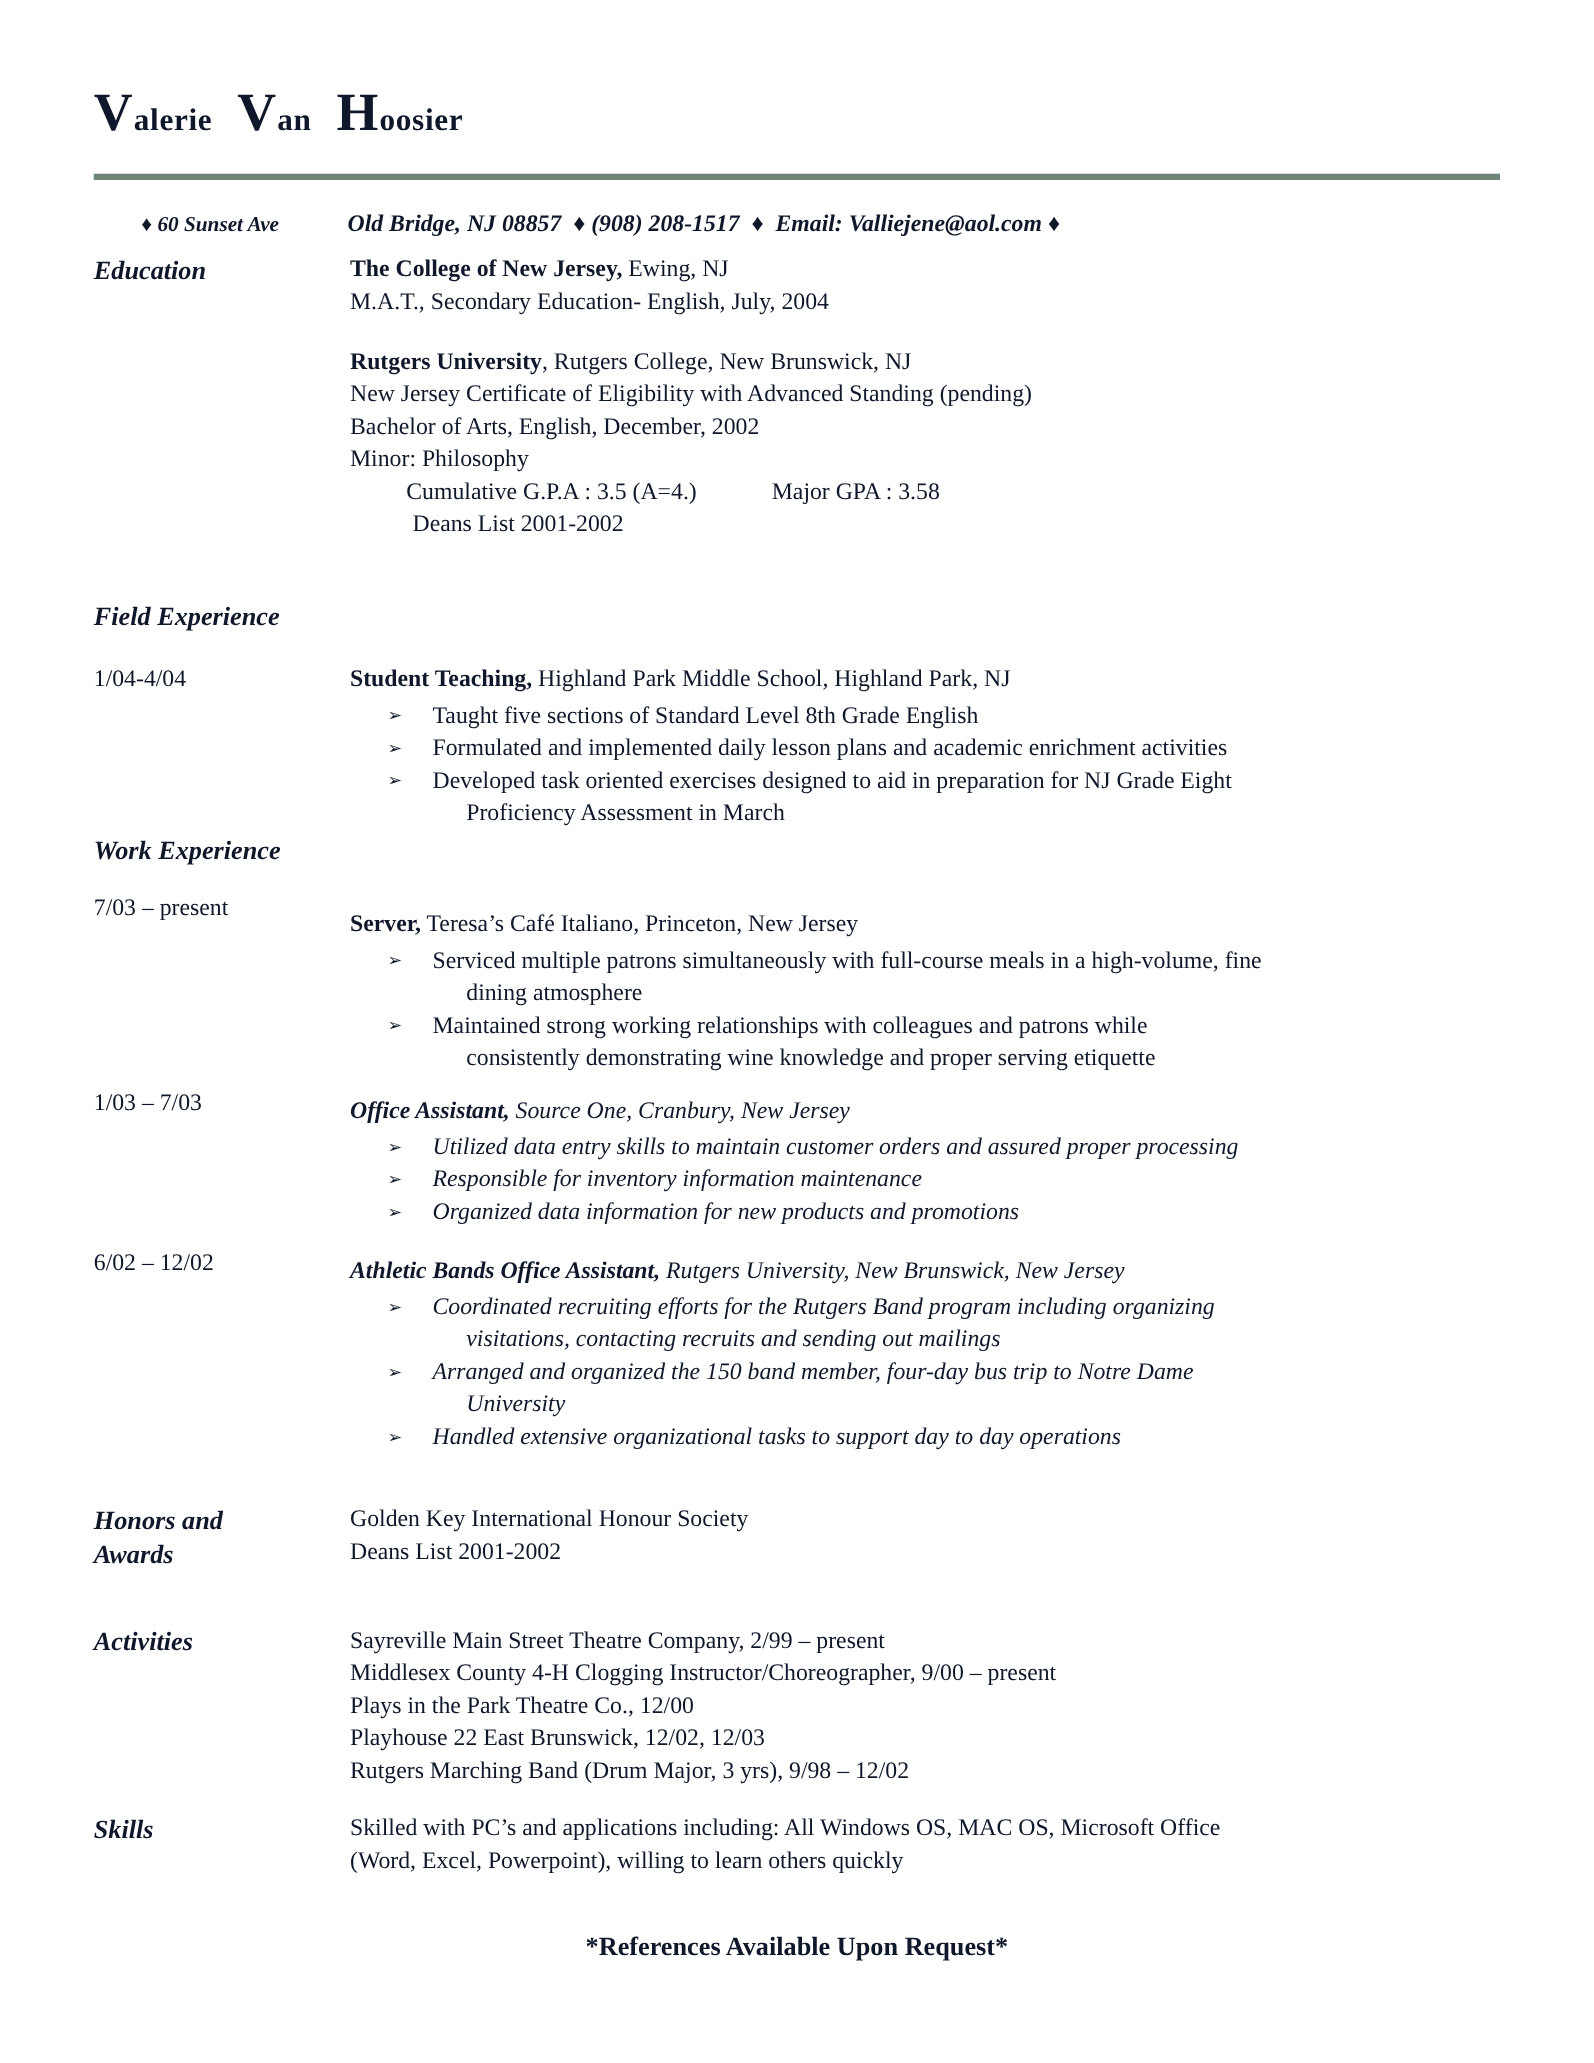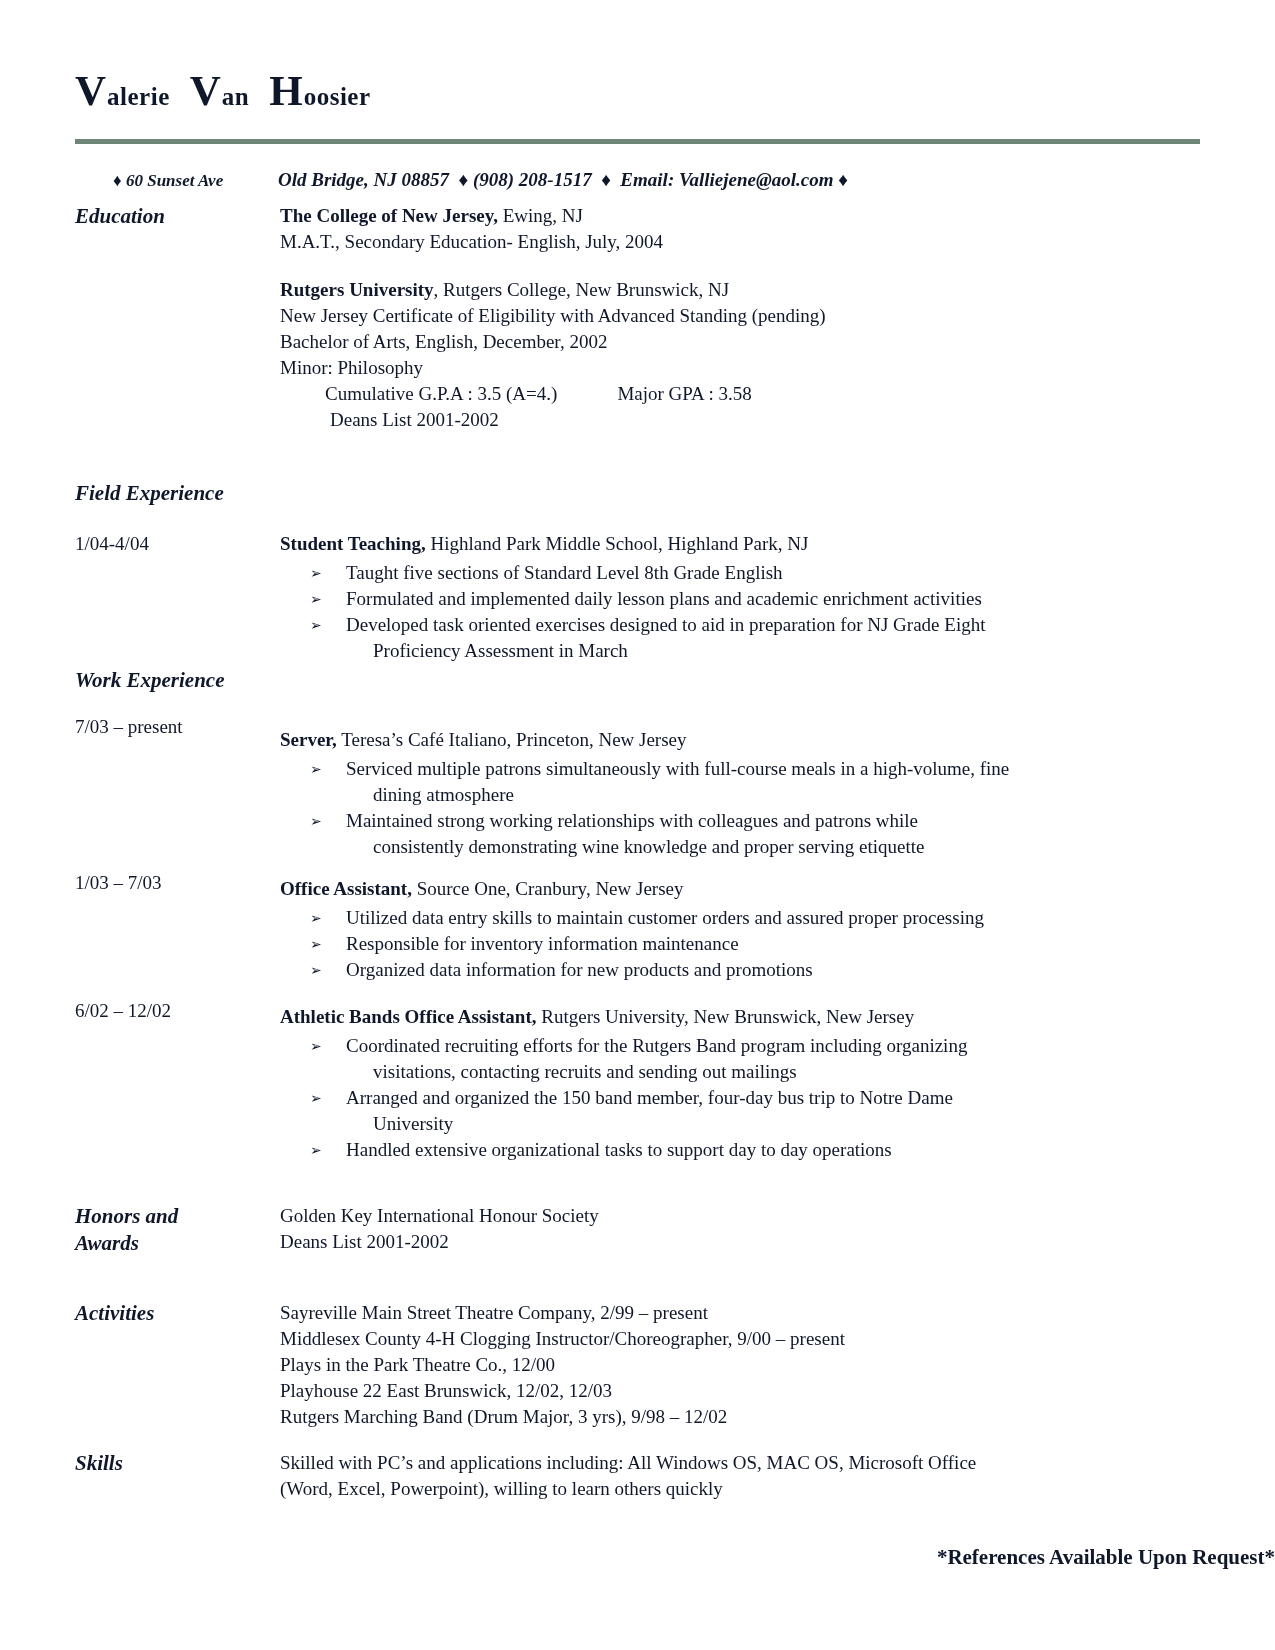--- a/index.html
+++ b/index.html
@@ -39,34 +39,34 @@
   .bodyline { font-size: 19px; line-height: 26px; margin: 0; white-space: pre-line; }
   .gap-top { margin-top: 22px; }
   .gpa { padding-left: 45px; }
   .gpa .gpa-major { margin-left: 60px; }
   .deans { padding-left: 50px; }
 
   .date { font-size: 19px; line-height: 26px; }
   .job-title { font-size: 19px; line-height: 26px; margin: 0; }
   .job-title b { font-weight: bold; }
   .pt13 { padding-top: 13px; }
-  .pt6 { padding-top: 6px; }
+  .pt6 { padding-top: 6px; font-style: italic; }
 
   ul.bullets { list-style: none; margin: 3px 0 0 0; padding: 0 0 0 30px; }
   ul.bullets li { display: flex; align-items: flex-start; font-size: 19px; line-height: 26px; }
   .li-glyph {
     flex: 0 0 36px; width: 36px;
     font-family: "DejaVu Sans", sans-serif;
     font-size: 14px; line-height: 26px;
   }
   .li-text { white-space: pre-line; padding-left: 27px; text-indent: -27px; }
 
   .footer {
     position: absolute; left: 0; top: 1545px; width: 1275px;
-    text-align: right; font-weight: bold; font-size: 21px;
+    text-align: center; font-weight: bold; font-size: 21px;
   }
 </style>
 </head>
 <body>
 
 <div class="page">
 
   <div class="title">
     <span class="np"><span class="cap">V</span><span class="small">alerie</span></span>
     <span class="np"><span class="cap">V</span><span class="small">an</span></span>

